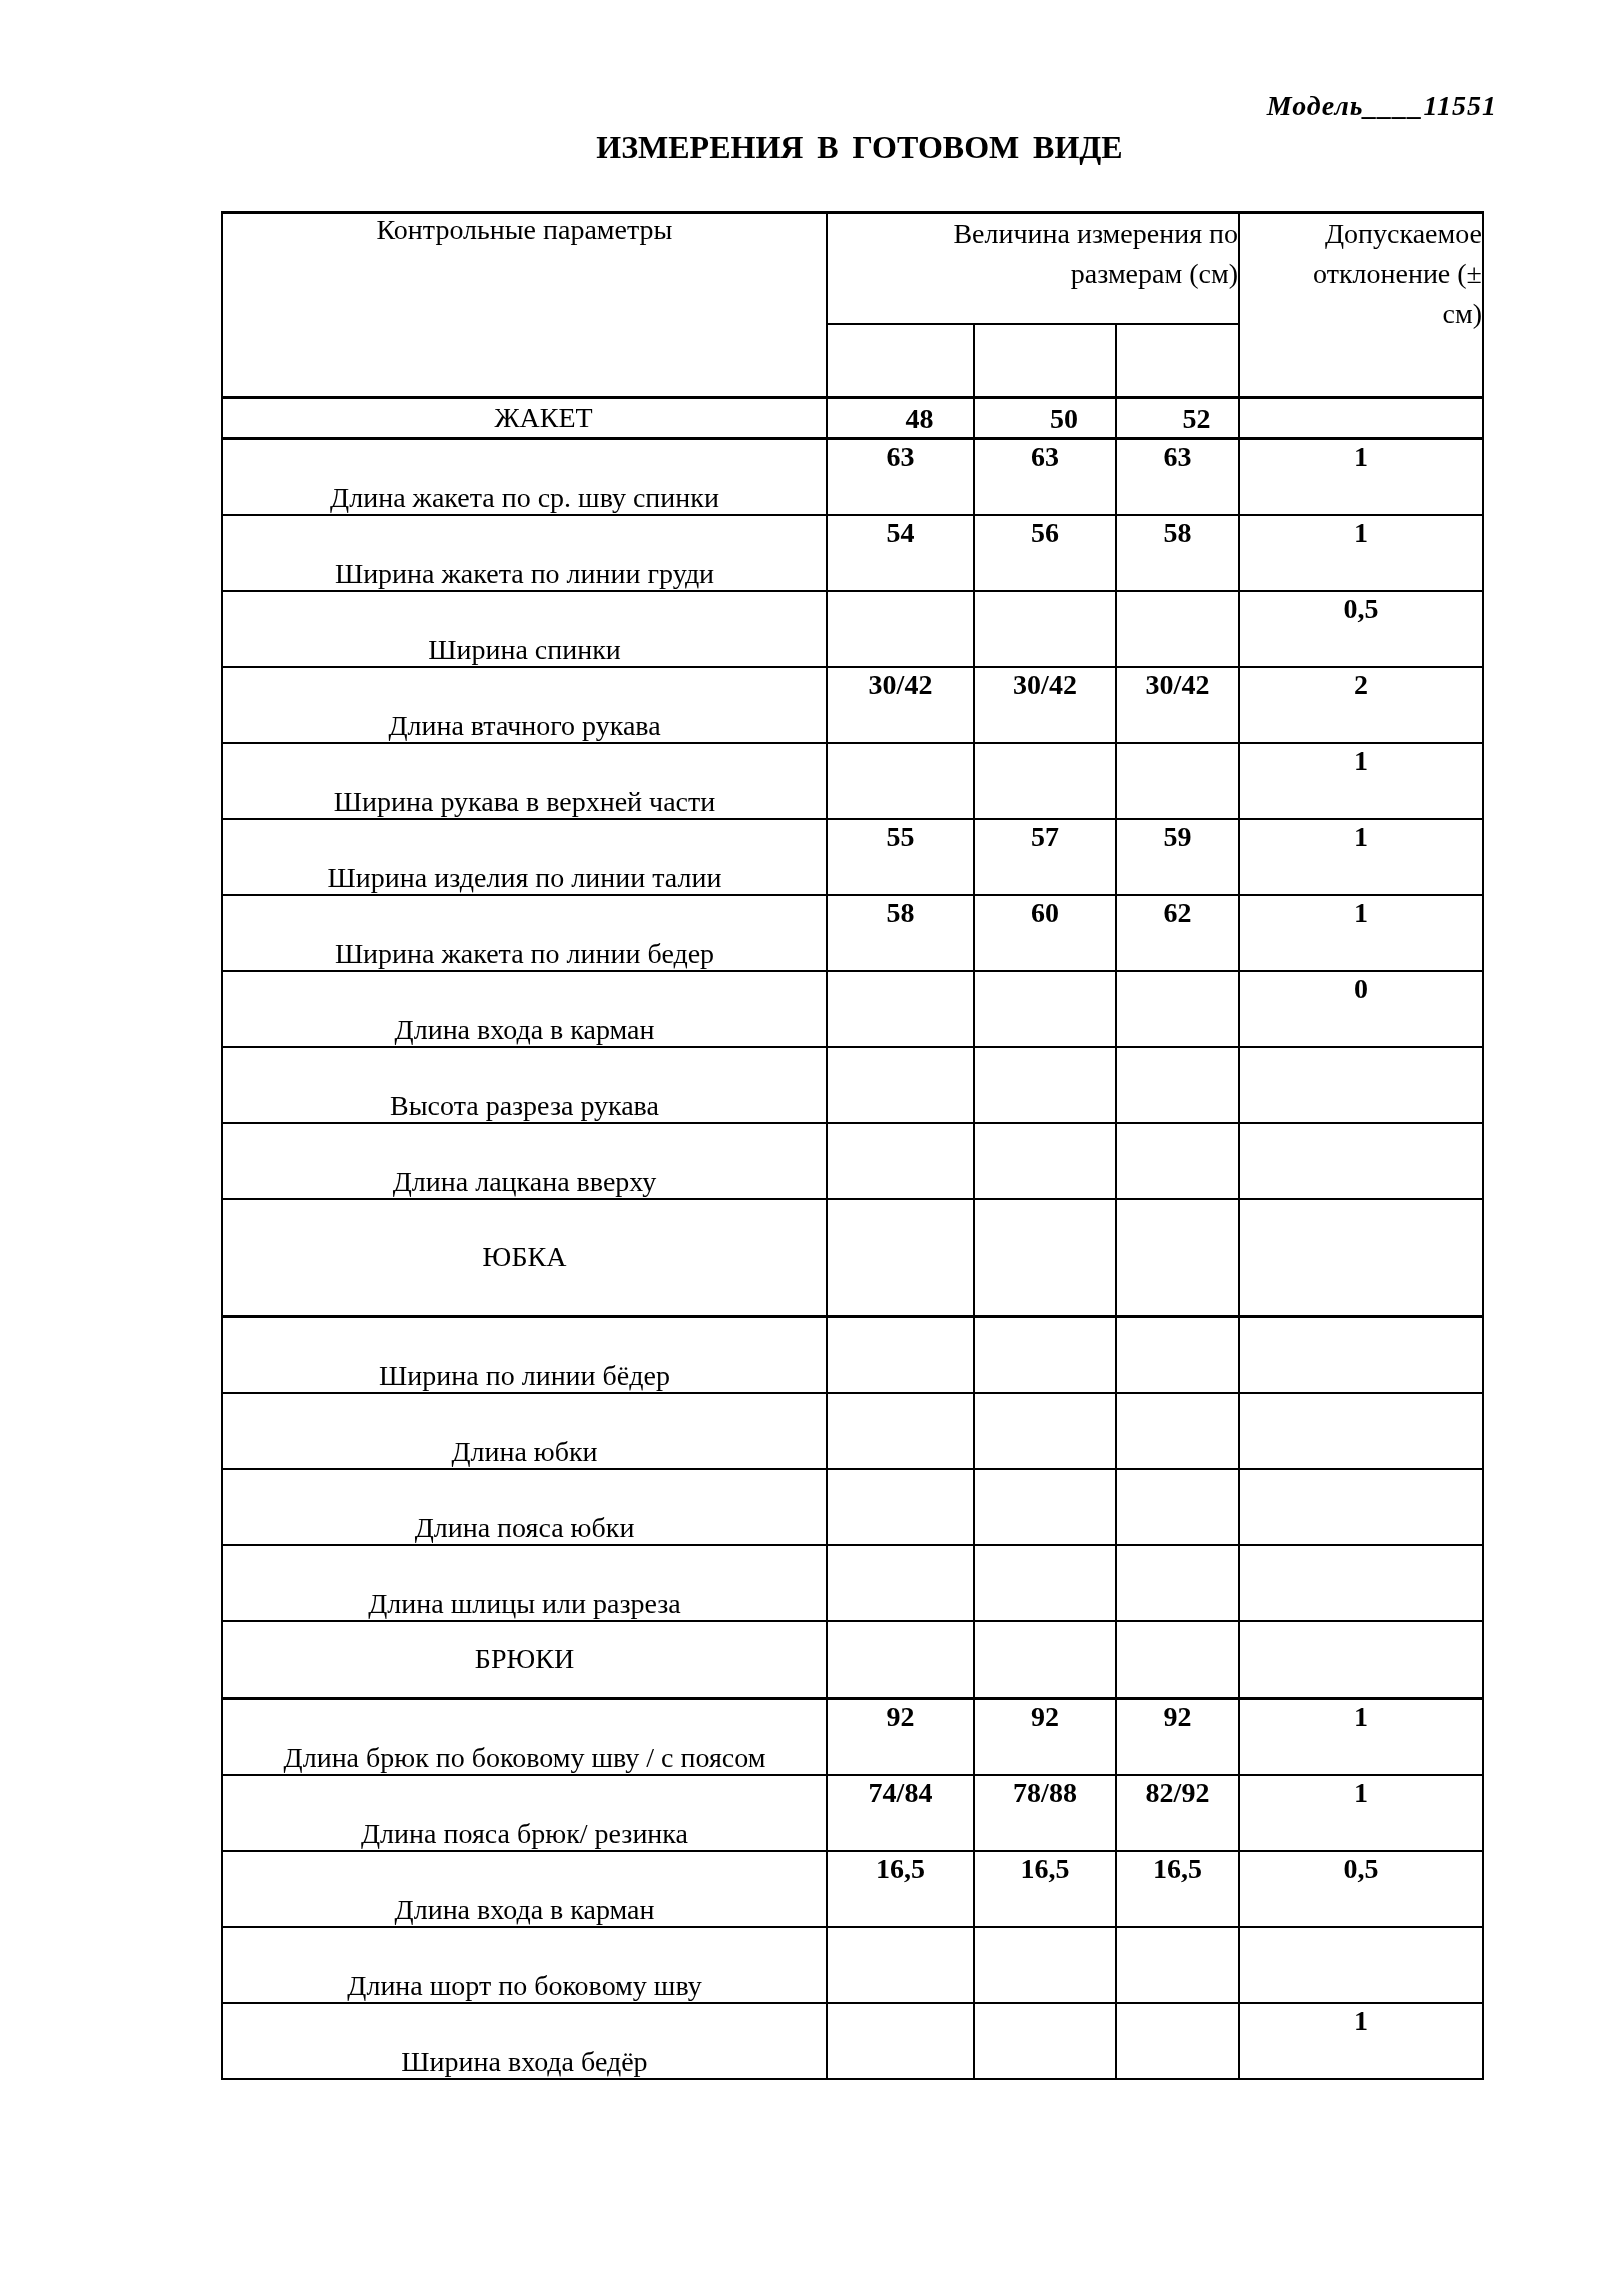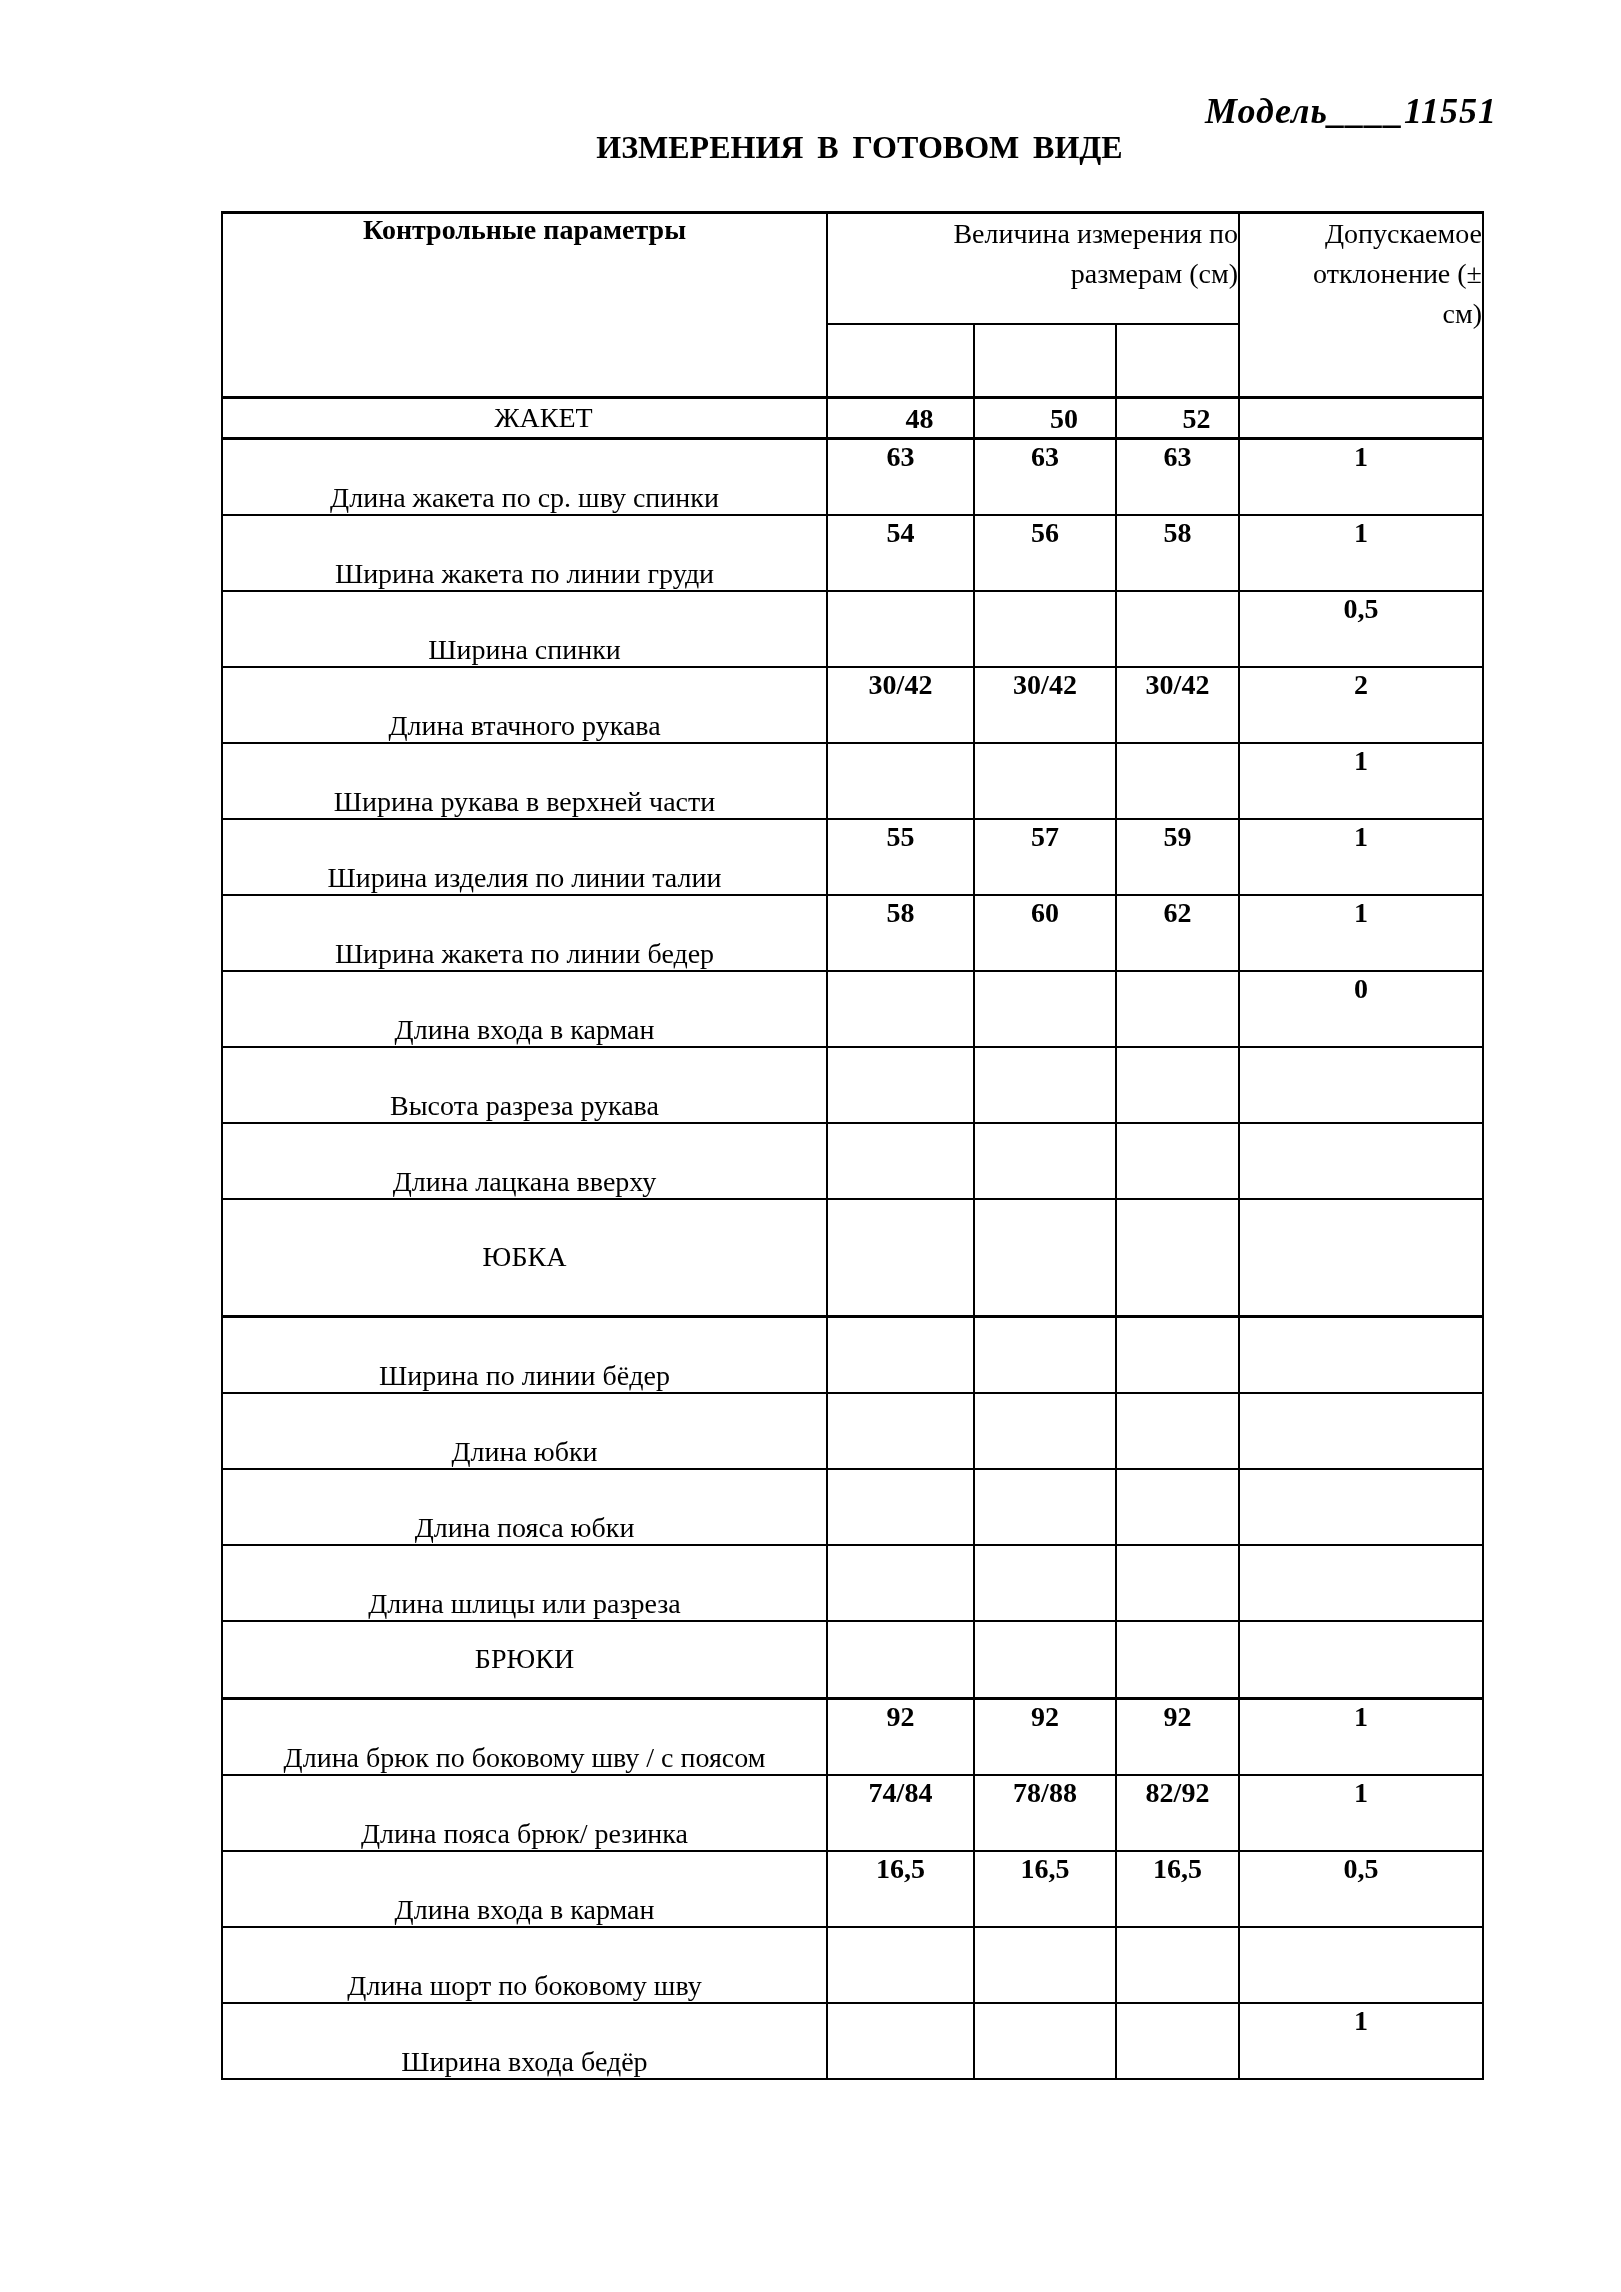--- a/index.html
+++ b/index.html
@@ -8,21 +8,21 @@
     width:1621px;height:2293px;
     background:#ffffff;
     font-family:"Liberation Serif", serif;
     color:#000;
     overflow:hidden;
   }
   .model-line{
     position:absolute;
     top:90px;left:221px;width:1276px;
     text-align:right;
-    font-size:36px;font-weight:bold;font-style:italic;
+    font-size:28px;font-weight:bold;font-style:italic;
     letter-spacing:1px;
   }
   .title-block{
     position:absolute;
     top:129px;left:229px;width:1261px;
     text-align:center;
     font-size:32px;font-weight:bold;
     line-height:36px;
     word-spacing:5.9px;
     white-space:nowrap;
@@ -43,21 +43,20 @@
     overflow:hidden;
     padding:0;
     background:#fff;
   }
   
   td.c1h{
     height:115px;
     vertical-align:top;
     text-align:center;
     padding-top:45px;
-    font-weight:bold;
   }
   td.c2h{
     height:111px;
     vertical-align:top;
     text-align:right;
     padding-top:31px;
     line-height:40px;
     white-space:pre-line;
   }
   td.c5h{

